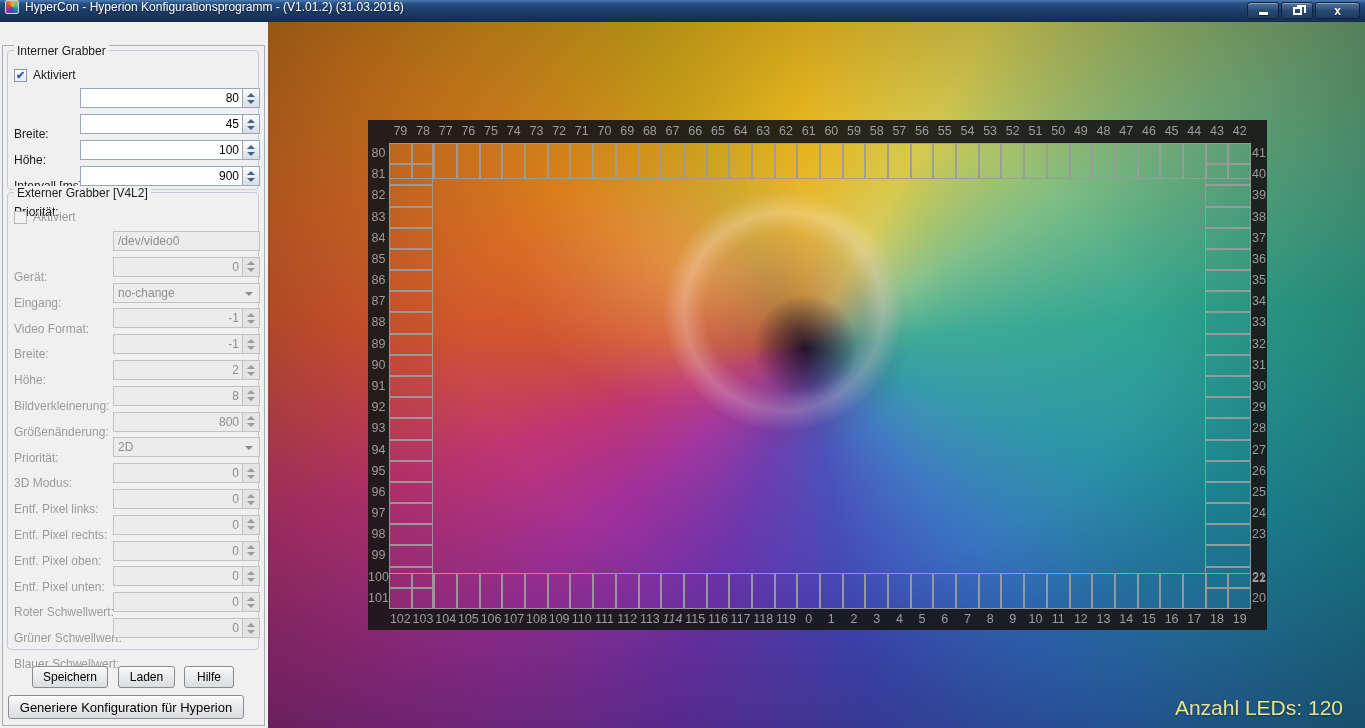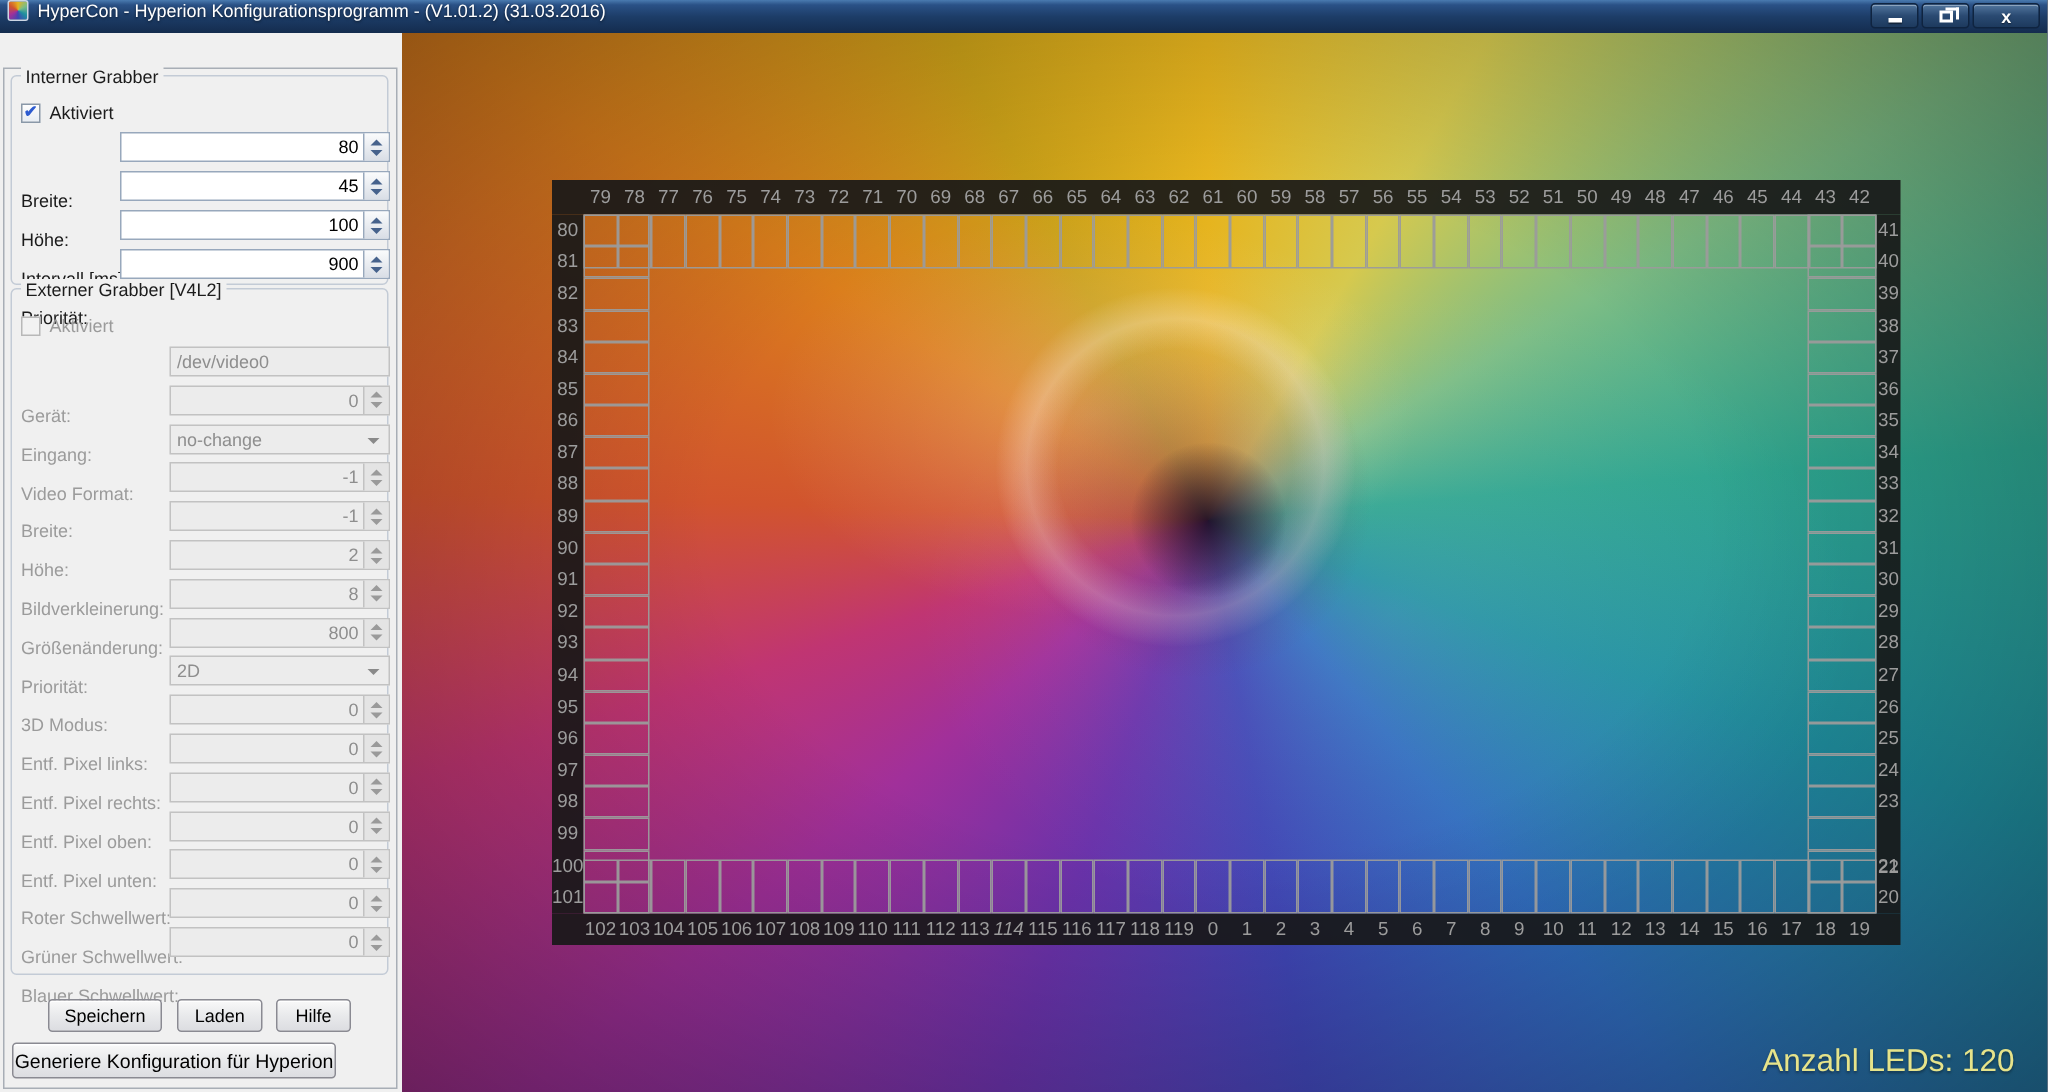--- a/index.html
+++ b/index.html
@@ -536,18 +536,18 @@
           <div class="spin">
             <div class="arr-up"></div>
             <div class="arr-dn"></div>
           </div>
         </div>
       </div>
 
     <div class="pbtn" style="left:32px; top:644px; width:76px;">Speichern</div>
     <div class="pbtn" style="left:118px; top:644px; width:57px;">Laden</div>
     <div class="pbtn" style="left:184px; top:644px; width:50px;">Hilfe</div>
-    <div class="pbtn" id="btn-generate" style="left:8px; top:673px; width:216px; height:24px;">Generiere Konfiguration für Hyperion</div>
+    <div class="pbtn" id="btn-generate" style="left:8px; top:673px; width:236px; height:24px;">Generiere Konfiguration für Hyperion</div>
   </div>
 
   <div id="status-leds">Anzahl LEDs: 120</div>
 
 </div>
 
 </body></html>

